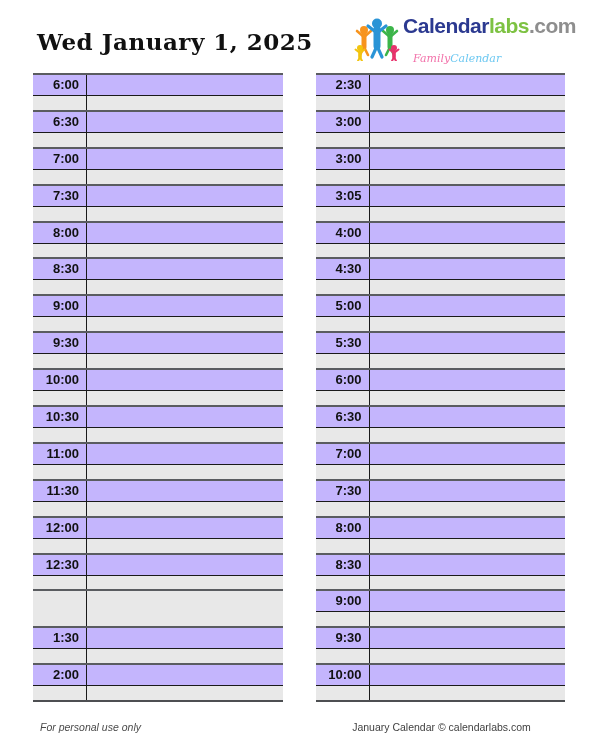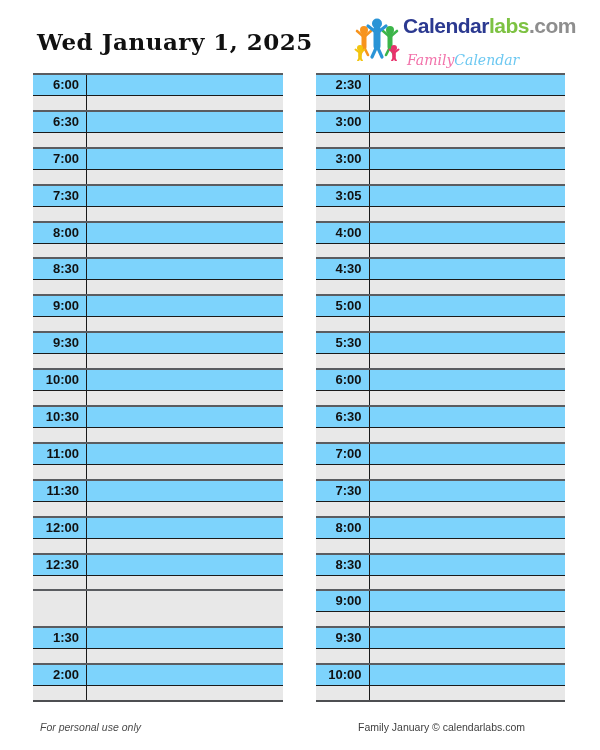--- a/index.html
+++ b/index.html
@@ -38,38 +38,38 @@
   .brand-line {
     font-family: "Liberation Sans", sans-serif;
     font-weight: bold;
     font-size: 21px;
     letter-spacing: -0.5px;
     white-space: nowrap;
   }
   .tagline-line {
     font-family: "DejaVu Serif", serif;
     font-style: italic;
-    font-size: 14px;
+    font-size: 11px;
     margin-top: 1px;
-    margin-left: 4px;
+    margin-left: 10px;
     white-space: nowrap;
   }
 
   
   .schedule {
     display: flex;
     margin: 0 35px 0 33px;
     gap: 33px;
   }
   .schedule-col {
     flex: 1;
     border-bottom: 2px solid #4d4f52;
   }
   .slot { height: 36.9px; border-top: 2px solid #5a5c60; display: flex; flex-direction: column; }
-  .row-white { display: flex; height: 21px; border-bottom: 1px solid #1a1a1a; background: #7dd3fc; }
+  .row-white { display: flex; height: 21px; border-bottom: 1px solid #1a1a1a; background: #c4b5fd; }
   .row-gray  { display: flex; flex: 1; background: #e8e8e8; }
   .time-cell {
     width: 54px;
     border-right: 1px solid #1a1a1a;
     text-align: right;
     padding-right: 7px;
     font-weight: bold;
     font-size: 13px;
     line-height: 20px;
     color: #111111;
@@ -532,16 +532,16 @@
     <div class="row-gray">
       <div class="time-gap"></div>
       <div class="entry-cell"></div>
     </div>
   </div>
 </div>
   </div>
 
   <div class="footer">
     <span class="footer-left">For personal use only</span>
-    <span class="footer-right">Family January © calendarlabs.com</span>
+    <span class="footer-right">January Calendar © calendarlabs.com</span>
   </div>
 
 </div>
 
 </body></html>

